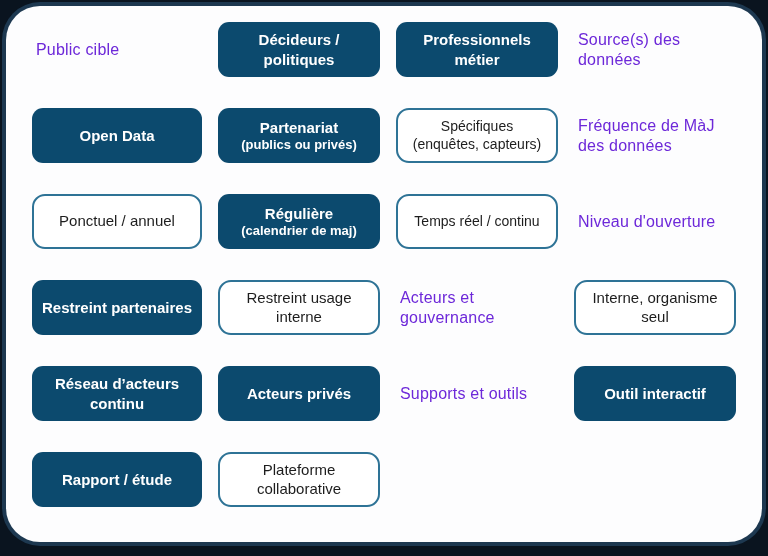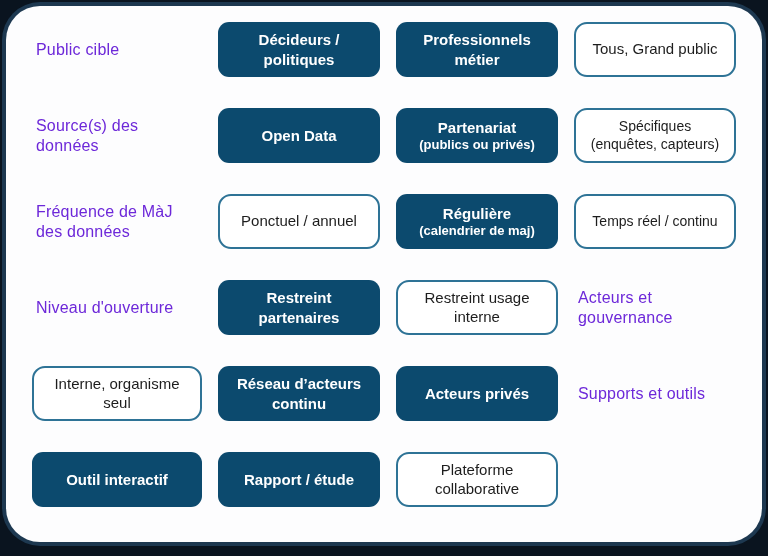--- a/index.html
+++ b/index.html
@@ -77,23 +77,20 @@
 <div class="card">
   <div class="grid">
 
     <div class="row-label">Public cible</div>
     <div class="cell filled">
       <span class="main">Décideurs / politiques</span>
     </div>
     <div class="cell filled">
       <span class="main">Professionnels métier</span>
     </div>
-    <div class="cell outline">
-      <span class="main">Tous, Grand public</span>
-    </div>
 
     <div class="row-label">Source(s) des données</div>
     <div class="cell filled">
       <span class="main">Open Data</span>
     </div>
     <div class="cell filled">
       <span class="main">Partenariat</span>
       <span class="sub">(publics ou privés)</span>
     </div>
     <div class="cell outline small">

